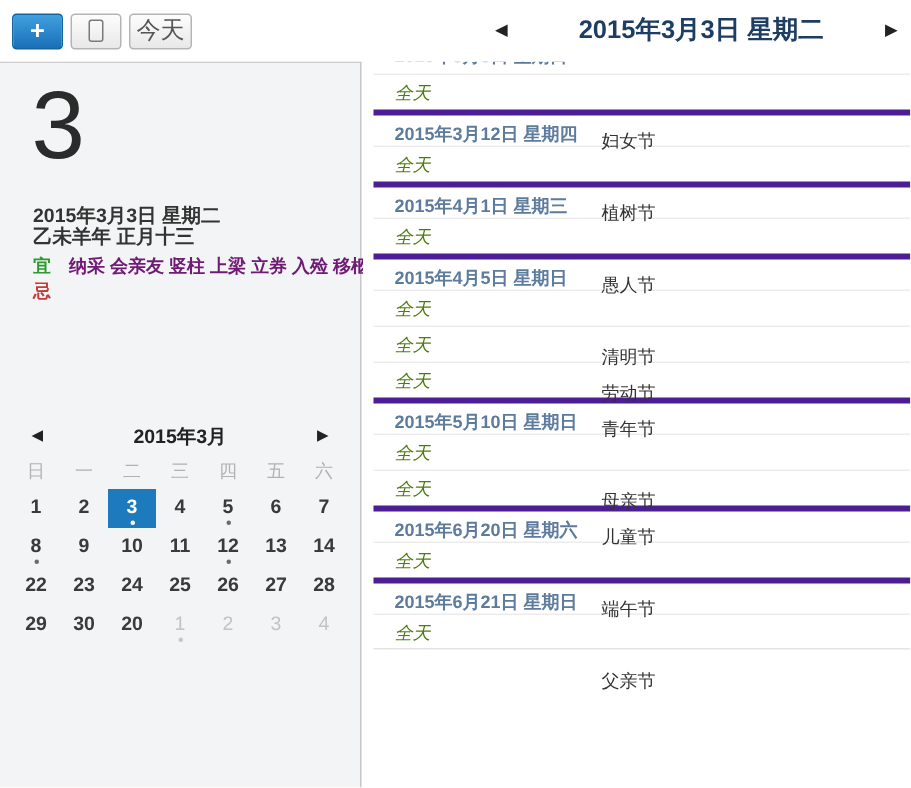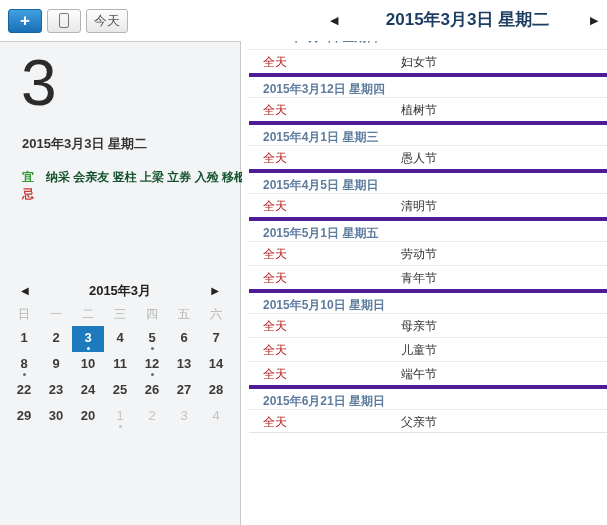--- a/index.html
+++ b/index.html
@@ -13,21 +13,21 @@
   .toolbar { position:absolute; top:0; left:0; right:0; height:41px; background:#fff; z-index:3; }
   .btn { position:absolute; top:9px; height:24px; border-radius:3px; cursor:pointer; }
   .btn-add {
     left:8px; width:34px; background:linear-gradient(#41a0e0,#1a6fb5);
     border:1px solid #15639f; color:#fff; font-size:17px; font-weight:bold;
     text-align:center; line-height:21px;
   }
   .btn-plain { background:linear-gradient(#fdfdfd,#e8e8e8); border:1px solid #b4b4b4; }
   .btn-view { left:47px; width:34px; }
   .view-icon { width:10px; height:15px; border:1px solid #7a7a7a; border-radius:2px; margin:3px auto 0; }
-  .btn-today { left:86px; width:42px; color:#555; font-size:13px; text-align:center; line-height:21px; }
+  .btn-today { left:86px; width:42px; color:#555; font-size:16px; text-align:center; line-height:21px; }
 
   .nav-arrow { position:absolute; top:13px; font-size:11px; color:#222; cursor:pointer; line-height:14px; }
   .nav-prev { left:330px; }
   .nav-next { left:590px; }
   .header-title {
     position:absolute; left:355px; top:8px; width:225px; text-align:center;
     font-size:17px; font-weight:bold; color:#1d3d63; white-space:nowrap;
   }
 
   
@@ -36,21 +36,21 @@
     background:#f3f4f5; border-top:1px solid #ccc; border-right:1px solid #c9c9c9;
   }
   .day-number { position:absolute; left:21px; top:8px; font-size:64px; color:#2b2b2b; line-height:1.05; }
   .date-line  { position:absolute; left:22px; top:93px;  font-size:13px; font-weight:bold; color:#333; white-space:nowrap; }
   .lunar-line { position:absolute; left:22px; top:107px; font-size:13px; font-weight:bold; color:#333; white-space:nowrap; }
   .almanac { position:absolute; left:22px; top:127px; width:206px; font-size:12px; font-weight:bold; line-height:17px; }
   .alm-row { display:flex; }
   .alm-label { width:24px; flex:none; }
   .suit .alm-label { color:#2f9a32; }
   .avoid .alm-label { color:#c43b3b; }
-  .alm-text { color:#14532d; white-space:nowrap; }
+  .alm-text { color:#701a75; white-space:nowrap; }
 
   
   .mini-cal { position:absolute; left:8px; top:238px; width:224px; }
   .mc-header { position:relative; height:21px; line-height:21px; }
   .mc-title { text-align:center; font-size:13px; font-weight:bold; color:#222; }
   .mc-arrow { position:absolute; top:0; font-size:10px; color:#222; cursor:pointer; }
   .mc-prev { left:13px; }
   .mc-next { right:13px; }
   .mc-weekdays { display:flex; margin-top:3px; height:20px; }
   .mc-wd { width:32px; text-align:center; font-size:12px; color:#b2b2b2; line-height:20px; }
@@ -76,22 +76,22 @@
   }
   .event-list { margin-top:-16px; }
   .row { height:24px; line-height:24px; font-size:12px; }
   .date-row {
     border-top:4px solid #4c1d95; color:#5d7b9c; font-weight:bold; padding-left:14px;
     white-space:nowrap;
   }
   .event-list > .date-row:first-child { border-top:none; }
   .event-row { border-top:1px solid #ececec; display:flex; cursor:pointer; }
   .event-row:last-child { border-bottom:1px solid #e4e4e4; }
-  .event-time { flex:none; width:152px; padding-left:14px; color:#b91c1c; }
-  .event-title { color:#333; white-space:nowrap; }
+  .event-time { flex:none; width:152px; padding-left:14px; color:#4d7c0f;font-style:italic; }
+  .event-title { color:#333; white-space:nowrap;margin-top:32px; }
 </style>
 </head>
 <body>
 
 <div class="app">
 
   <div class="toolbar">
     <div class="btn btn-add">+</div>
     <div class="btn btn-plain btn-view">
       <div class="view-icon"></div>
@@ -99,20 +99,21 @@
     <div class="btn btn-plain btn-today">今天</div>
 
     <span class="nav-arrow nav-prev">◀</span>
     <span class="header-title">2015年3月3日 星期二</span>
     <span class="nav-arrow nav-next">▶</span>
   </div>
 
   <div class="left-panel">
     <div class="day-number">3</div>
     <div class="date-line">2015年3月3日 星期二</div>
+    <div class="lunar-line">乙未羊年 正月十三</div>
 
     <div class="almanac">
       <div class="alm-row suit">
         <span class="alm-label">宜</span>
         <span>
           <span class="alm-text" style="display:block;">纳采 会亲友 竖柱 上梁 立券 入殓 移柩</span>
         </span>
       </div>
       <div class="alm-row avoid">
         <span class="alm-label">忌</span>
@@ -190,38 +191,38 @@
         <div class="row date-row">2015年4月1日 星期三</div>
         <div class="row event-row">
           <span class="event-time">全天</span>
           <span class="event-title">愚人节</span>
         </div>
         <div class="row date-row">2015年4月5日 星期日</div>
         <div class="row event-row">
           <span class="event-time">全天</span>
           <span class="event-title">清明节</span>
         </div>
-        <div class="row date-row">2015年5月1日 星期五</div>
         <div class="row event-row">
           <span class="event-time">全天</span>
           <span class="event-title">劳动节</span>
         </div>
         <div class="row event-row">
           <span class="event-time">全天</span>
           <span class="event-title">青年节</span>
         </div>
         <div class="row date-row">2015年5月10日 星期日</div>
         <div class="row event-row">
           <span class="event-time">全天</span>
           <span class="event-title">母亲节</span>
         </div>
         <div class="row event-row">
           <span class="event-time">全天</span>
           <span class="event-title">儿童节</span>
         </div>
+        <div class="row date-row">2015年6月20日 星期六</div>
         <div class="row event-row">
           <span class="event-time">全天</span>
           <span class="event-title">端午节</span>
         </div>
         <div class="row date-row">2015年6月21日 星期日</div>
         <div class="row event-row">
           <span class="event-time">全天</span>
           <span class="event-title">父亲节</span>
         </div>
       </div>

